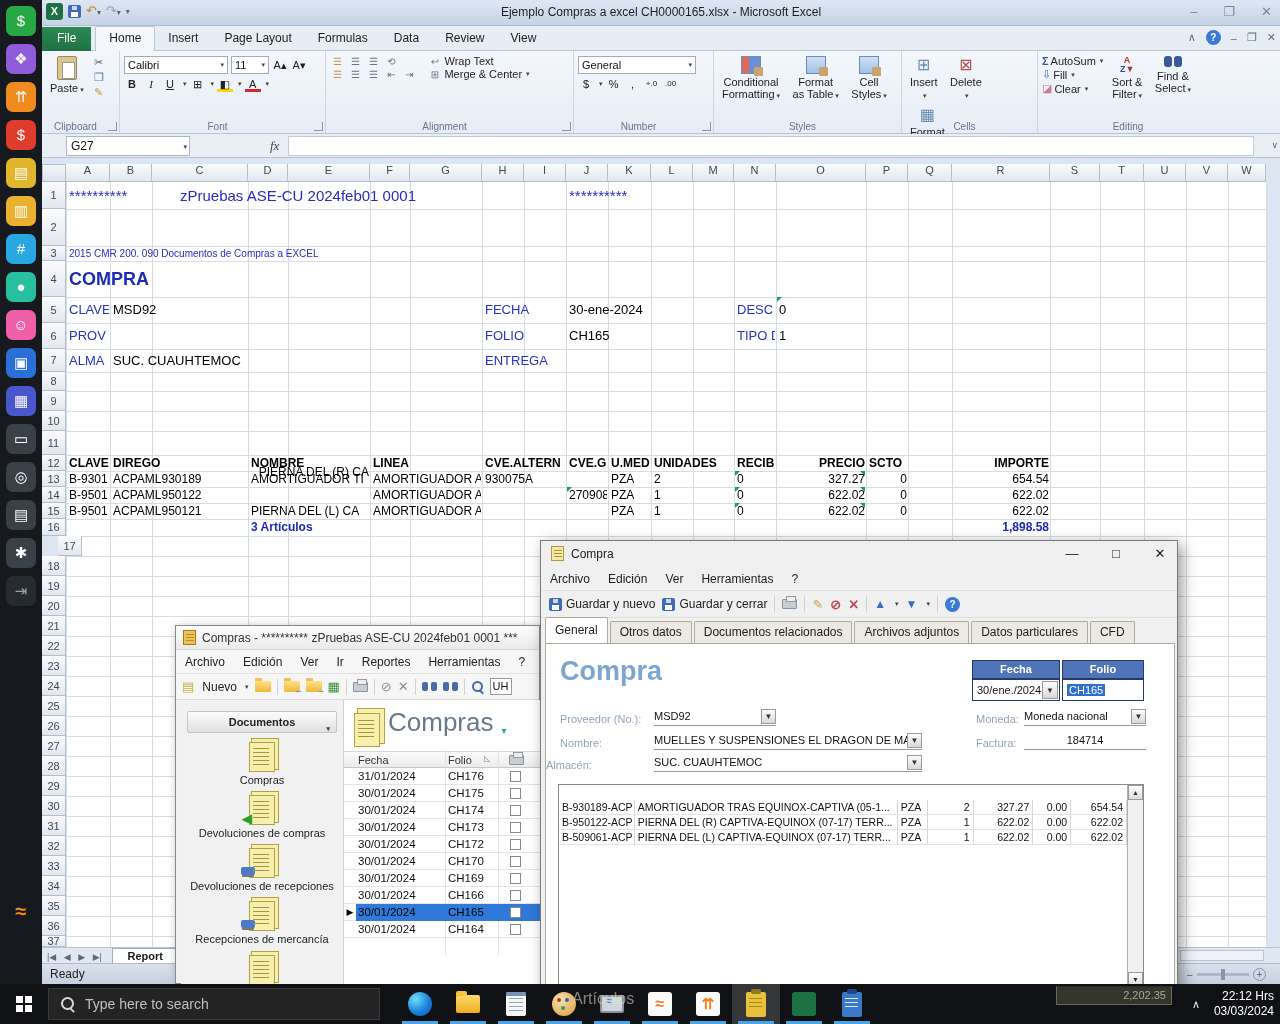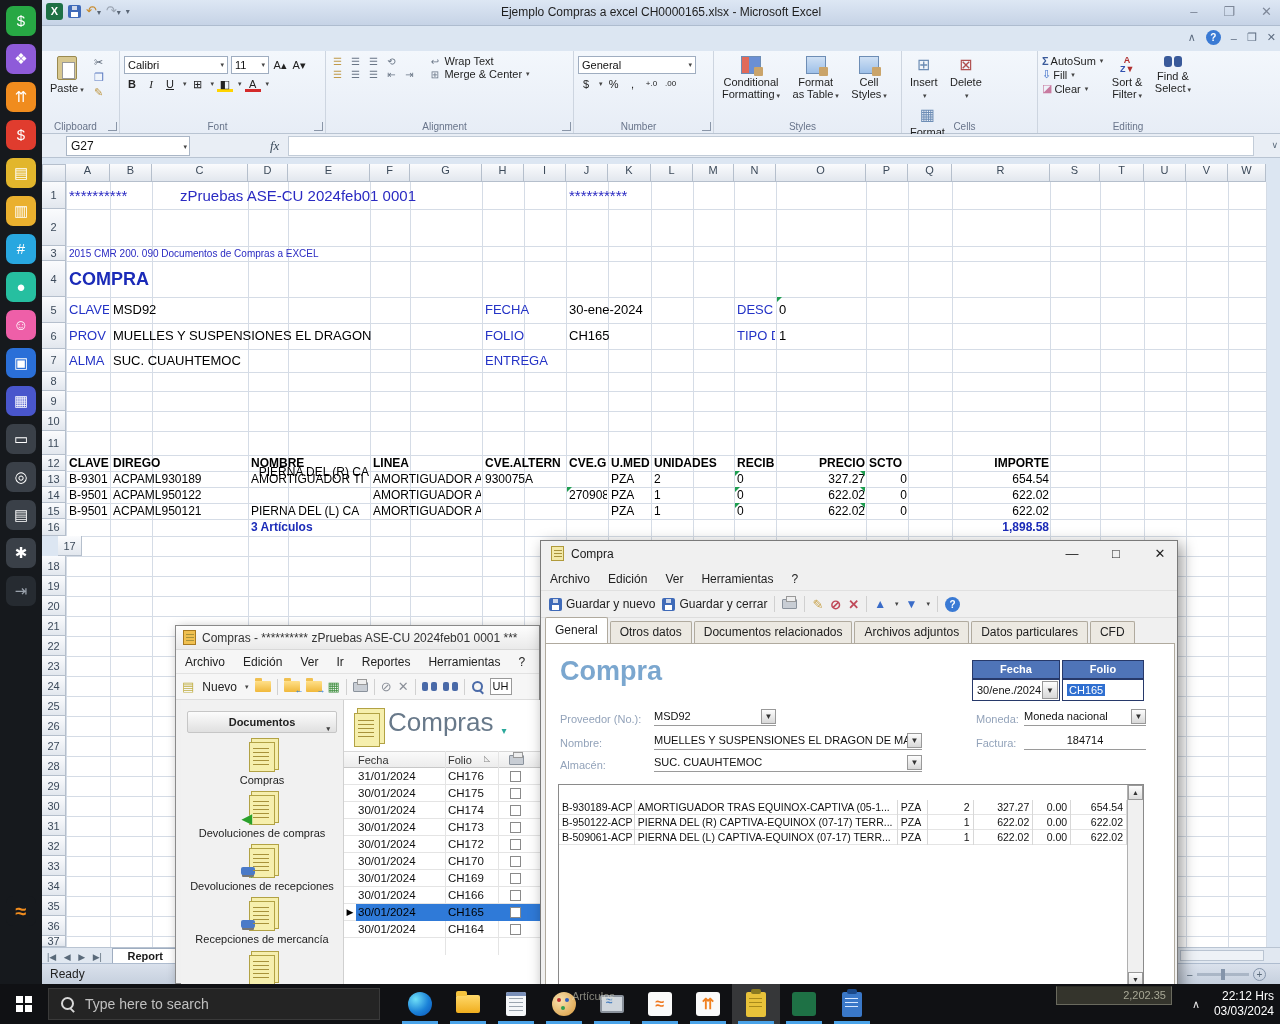--- a/index.html
+++ b/index.html
@@ -188,21 +188,21 @@
   #dlg-grid-head{position:absolute;left:0;top:0;right:16px;height:15px;background:linear-gradient(#93acd7,#6186c2);display:flex;}
   .gcol{height:15px;font-size:10.5px;font-weight:bold;color:#fff;text-align:center;line-height:15px;border-right:1px solid #4f6fa8;overflow:hidden;white-space:nowrap;}
   #dlg-grid-rows{position:absolute;left:0;top:15px;right:16px;}
   .grow{display:flex;height:15px;border-bottom:1px solid #e4e4e4;}
   .gcell{height:15px;font-size:10.5px;color:#111;line-height:14px;border-right:1px solid #d8d8d8;overflow:hidden;white-space:nowrap;padding:0 3px;}
   .gcell.r{text-align:right;}
   .d-vsb{position:absolute;right:0;top:0;width:16px;height:100%;background:#f0f0f0;border-left:1px solid #b0b0b0;}
   .d-vsb .ar{position:absolute;left:0;width:15px;height:15px;background:linear-gradient(#fdfdfd,#dcdcdc);border:1px solid #999;font-size:7px;color:#333;text-align:center;line-height:14px;cursor:pointer;}
 
   
-  #ghost-articulos{position:absolute;left:572px;top:990px;font-size:11px;color:rgba(225,225,205,.55);z-index:60;}
+  #ghost-articulos{position:absolute;left:572px;top:990px;font-size:16px;color:rgba(225,225,205,.55);z-index:60;}
   #ghost-total{position:absolute;left:1056px;top:986px;width:116px;height:19px;background:#34342c;border:1px solid #6a6a5e;border-top-color:#2a2a24;color:#a8a896;font-size:11px;text-align:right;line-height:17px;padding-right:5px;z-index:60;}
 
   
   #taskbar{position:absolute;left:0;top:984px;width:1280px;height:40px;background:#101114;z-index:40;}
   #start{position:absolute;left:0;top:0;width:48px;height:40px;display:flex;align-items:center;justify-content:center;cursor:pointer;}
   .winlogo{width:16px;height:16px;display:grid;grid-template-columns:7px 7px;grid-template-rows:7px 7px;gap:2px;}
   .winlogo span{background:#fff;}
   #tb-search{position:absolute;left:48px;top:4px;width:332px;height:32px;background:#242424;border:1px solid #3a3a3a;display:flex;align-items:center;gap:10px;padding-left:12px;cursor:text;}
   #tb-search .ph{font-size:14px;color:#c0c0c0;}
   .s-magni{width:14px;height:14px;position:relative;}
@@ -251,20 +251,21 @@
         <span class="redo">↷<span class="qda">▾</span></span>
         <span class="qda">▾</span>
       </div>
       <div class="t">Ejemplo Compras a excel CH0000165.xlsx  -  Microsoft Excel</div>
       <div class="winbtns">
         <span>–</span>
         <span>❐</span>
         <span>✕</span>
       </div>
     </div>
+    <div id="xl-tabs"><span class="xtab filetab">File</span><span class="xtab active">Home</span><span class="xtab">Insert</span><span class="xtab">Page Layout</span><span class="xtab">Formulas</span><span class="xtab">Data</span><span class="xtab">Review</span><span class="xtab">View</span></div>
     <div class="tabrow-right">
       <span>∧</span>
       <span class="helpdot">?</span>
       <span>–</span>
       <span>❐</span>
       <span>✕</span>
     </div>
 
     <div id="ribbon">
       <div class="rgroup" style="width:78px">
@@ -578,21 +579,20 @@
       <div class="c b1" style="line-height: 27px; position: absolute; left: 569px; top: 182px; height: 27px;">**********</div>
       <div class="c small-blue" style="line-height: 15px; position: absolute; left: 69px; top: 246px; height: 15px;">2015 CMR 200. 090 Documentos de Compras a EXCEL</div>
       <div class="c h2" style="line-height: 36px; position: absolute; left: 69px; top: 261px; height: 36px;">COMPRA</div>
       <div class="c lbl" style="line-height: 26px; position: absolute; left: 67px; top: 297px; width: 42px; height: 26px; overflow: hidden; padding-left: 2px;">CLAVE</div>
       <div class="c v13" style="line-height: 26px; position: absolute; left: 113px; top: 297px; height: 26px;">MSD92</div>
       <div class="c lbl" style="line-height: 26px; position: absolute; left: 485px; top: 297px; height: 26px;">FECHA</div>
       <div class="c v13" style="line-height: 26px; position: absolute; left: 569px; top: 297px; height: 26px;">30-ene-2024</div>
       <div class="c lbl" style="line-height: 26px; position: absolute; left: 735px; top: 297px; width: 40px; height: 26px; overflow: hidden; padding-left: 2px;">DESC</div>
       <div class="c v13" style="line-height: 26px; position: absolute; left: 777px; top: 297px; width: 88px; height: 26px; overflow: hidden; padding-left: 2px;">0<span class="tri-tl"></span></div>
       <div class="c lbl" style="line-height: 26px; position: absolute; left: 67px; top: 323px; width: 42px; height: 26px; overflow: hidden; padding-left: 2px;">PROV</div>
-      <div class="c v13" style="line-height: 26px; position: absolute; left: 113px; top: 323px; height: 26px;">MUELLES Y SUSPENSIONES EL DRAGON</div>
       <div class="c lbl" style="line-height: 26px; position: absolute; left: 485px; top: 323px; height: 26px;">FOLIO</div>
       <div class="c v13" style="line-height: 26px; position: absolute; left: 569px; top: 323px; height: 26px;">CH165</div>
       <div class="c lbl" style="line-height: 26px; position: absolute; left: 735px; top: 323px; width: 40px; height: 26px; overflow: hidden; padding-left: 2px;">TIPO D</div>
       <div class="c v13" style="line-height: 26px; position: absolute; left: 779px; top: 323px; height: 26px;">1</div>
       <div class="c lbl" style="line-height: 23px; position: absolute; left: 67px; top: 349px; width: 42px; height: 23px; overflow: hidden; padding-left: 2px;">ALMA</div>
       <div class="c v13" style="line-height: 23px; position: absolute; left: 113px; top: 349px; height: 23px;">SUC. CUAUHTEMOC</div>
       <div class="c lbl" style="line-height: 23px; position: absolute; left: 485px; top: 349px; height: 23px;">ENTREGA</div>
       <div class="c hdr" style="line-height: 16px; position: absolute; left: 67px; top: 455px; width: 42px; height: 16px; overflow: hidden; padding-left: 2px;">CLAVE</div>
       <div class="c hdr" style="line-height: 16px; position: absolute; left: 113px; top: 455px; height: 16px;">DIREGO</div>
       <div class="c hdr" style="line-height: 16px; position: absolute; left: 251px; top: 455px; height: 16px;">NOMBRE</div>
@@ -863,21 +863,21 @@
 
       <div class="ff-head" style="left:426px;top:16px;width:88px">Fecha</div>
       <div class="ff-head" style="left:516px;top:16px;width:82px">Folio</div>
       <div class="ff-box" style="left:426px;top:35px;width:88px"><span>30/ene./2024</span><span class="cda">▼</span></div>
       <div class="ff-box" style="left:516px;top:35px;width:82px"><span class="selblue">CH165</span></div>
 
       <div class="dlabel" style="left:14px;top:69px">Proveedor (No.):</div>
       <div class="dval" style="left:108px;top:64px;width:122px"><span>MSD92</span><span class="cda">▼</span></div>
       <div class="dlabel" style="left:14px;top:93px">Nombre:</div>
       <div class="dval" style="left:108px;top:88px;width:268px"><span>MUELLES Y SUSPENSIONES EL DRAGON DE MANTE S</span><span class="cda">▼</span></div>
-      <div class="dlabel" style="left:14px;top:115px">Almacén:</div>
+      <div class="dlabel" style="left:0;top:115px">Almacén:</div>
       <div class="dval" style="left:108px;top:110px;width:268px"><span>SUC. CUAUHTEMOC</span><span class="cda">▼</span></div>
 
       <div class="dlabel" style="left:430px;top:69px">Moneda:</div>
       <div class="dval" style="left:478px;top:64px;width:122px"><span>Moneda nacional</span><span class="cda">▼</span></div>
       <div class="dlabel" style="left:430px;top:93px">Factura:</div>
       <div class="dval" style="left:478px;top:88px;width:122px;text-align:center">184714</div>
 
       <div class="d-grid">
         <div id="dlg-grid-rows">
             <div class="grow">

